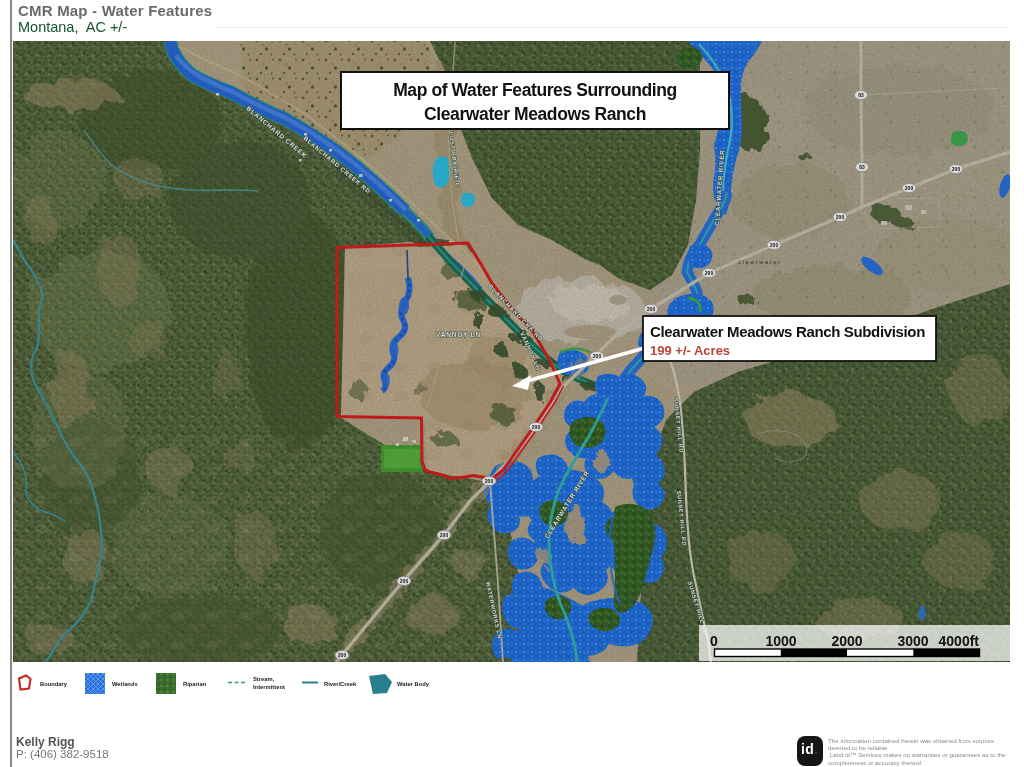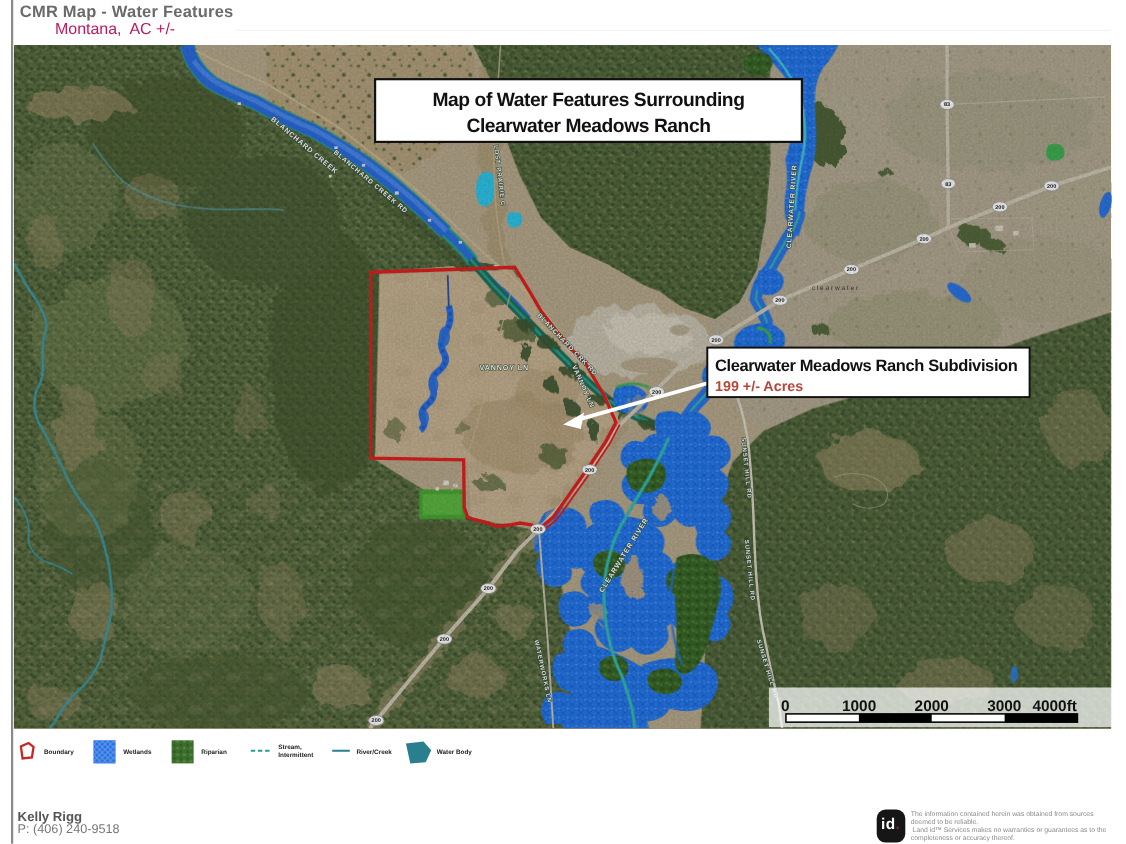--- a/index.html
+++ b/index.html
@@ -8,21 +8,21 @@
   .abs{position:absolute;}
 </style>
 </head>
 <body>
 <div id="page">
 
   <div class="abs" style="left:10px;top:0;width:1.5px;height:767px;background:#8a8a8a;"></div>
 
   <div class="abs" style="left:18px;top:2px;font-size:15px;font-weight:bold;color:#6a6a6a;letter-spacing:.2px;">CMR Map - Water Features</div>
 
-  <div class="abs" style="left:18px;top:19px;font-size:14.5px;color:#be185d;margin-left:32px;">Montana,&nbsp; AC +/-</div>
+  <div class="abs" style="left:18px;top:19px;font-size:14.5px;color:#14532d;">Montana,&nbsp; AC +/-</div>
 
   <div class="abs" style="left:215px;top:27px;width:795px;height:1px;background:#f1f1f1;"></div>
 
   <svg class="abs" style="left:13px;top:41px;filter:blur(0.45px);" width="997" height="621" viewBox="13 41 997 621" preserveAspectRatio="none">
     <defs>
       <pattern id="treesDense" width="11" height="9.5" patternUnits="userSpaceOnUse">
         <circle cx="2" cy="2" r="1.5" fill="#3a512e"></circle>
         <circle cx="6.8" cy="5.4" r="1.7" fill="#32482a"></circle>
         <circle cx="4.5" cy="1" r="1.1" fill="#435c33"></circle>
         <circle cx="9.4" cy="2" r="1.3" fill="#566b3b"></circle>
@@ -471,19 +471,19 @@
 
     <text x="311" y="21.5" font-size="5.8" font-weight="bold" fill="#222">River/Creek</text>
 
     <path d="M356 12 L372 10 L379 18 L374 29 L360 30 Z" fill="#2a7f8f"></path>
 
     <text x="384" y="21.5" font-size="5.8" font-weight="bold" fill="#222">Water Body</text>
   </svg>
 
   <div class="abs" style="left:16px;top:735px;font-size:12px;font-weight:bold;color:#555;">Kelly Rigg</div>
 
-  <div class="abs" style="left:16px;top:748px;font-size:11.5px;color:#777;">P: (406) 240-9518</div>
+  <div class="abs" style="left:16px;top:748px;font-size:11.5px;color:#777;">P: (406) 382-9518</div>
 
   <div class="abs" style="left:797px;top:736px;width:26px;height:30px;background:#161616;border-radius:8px;"></div>
   <div class="abs" style="left:801px;top:741px;font-size:14px;font-weight:bold;color:#fff;letter-spacing:.3px;text-align:right;">id<span style="color:#8c1d2f;">.</span></div>
 
   <div class="abs" style="left:828px;top:737px;font-size:6.2px;color:#8a8a8a;line-height:7.2px;width:190px;">The information contained herein was obtained from sources deemed to be reliable.<br>&nbsp;Land id™ Services makes no warranties or guarantees as to the completeness or accuracy thereof.</div>
 </div>
 
 </body></html>

